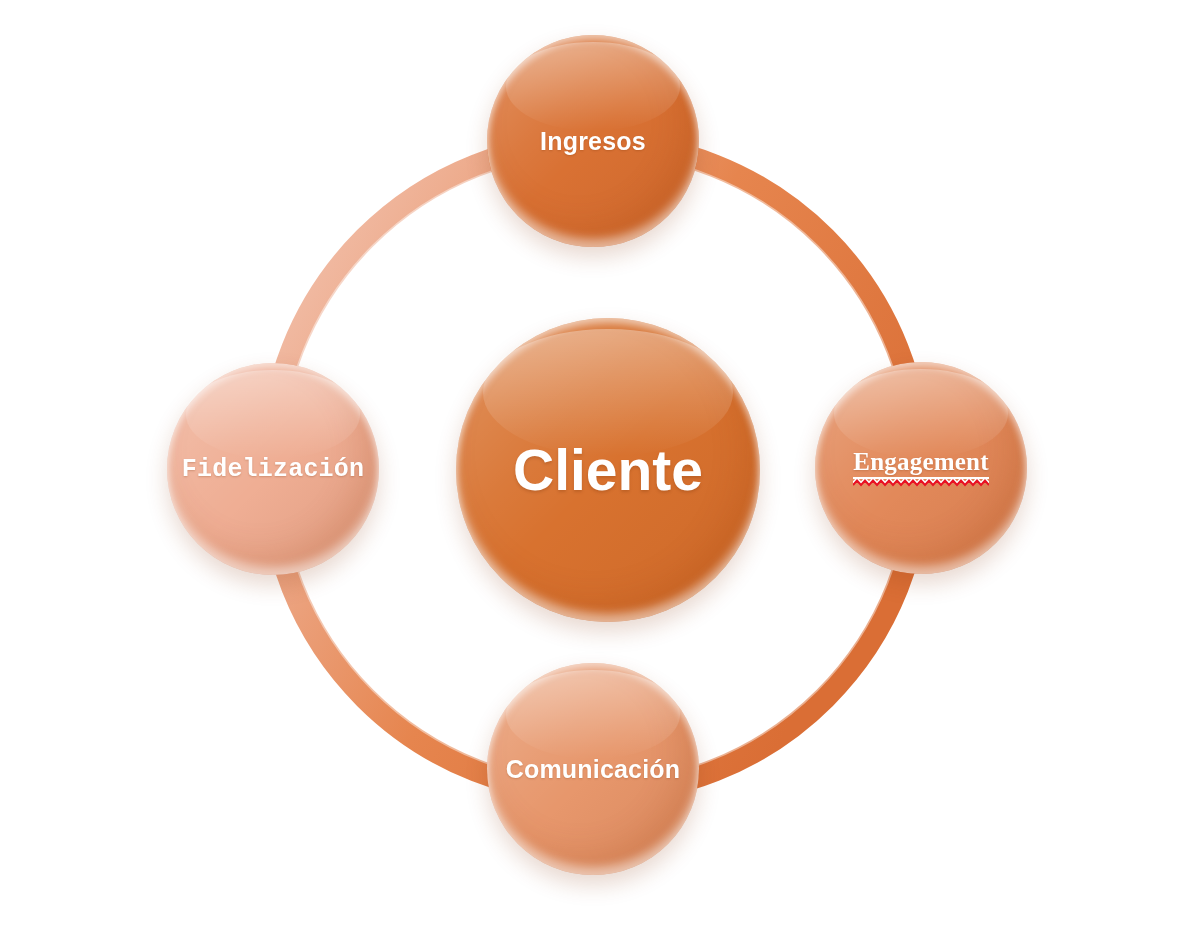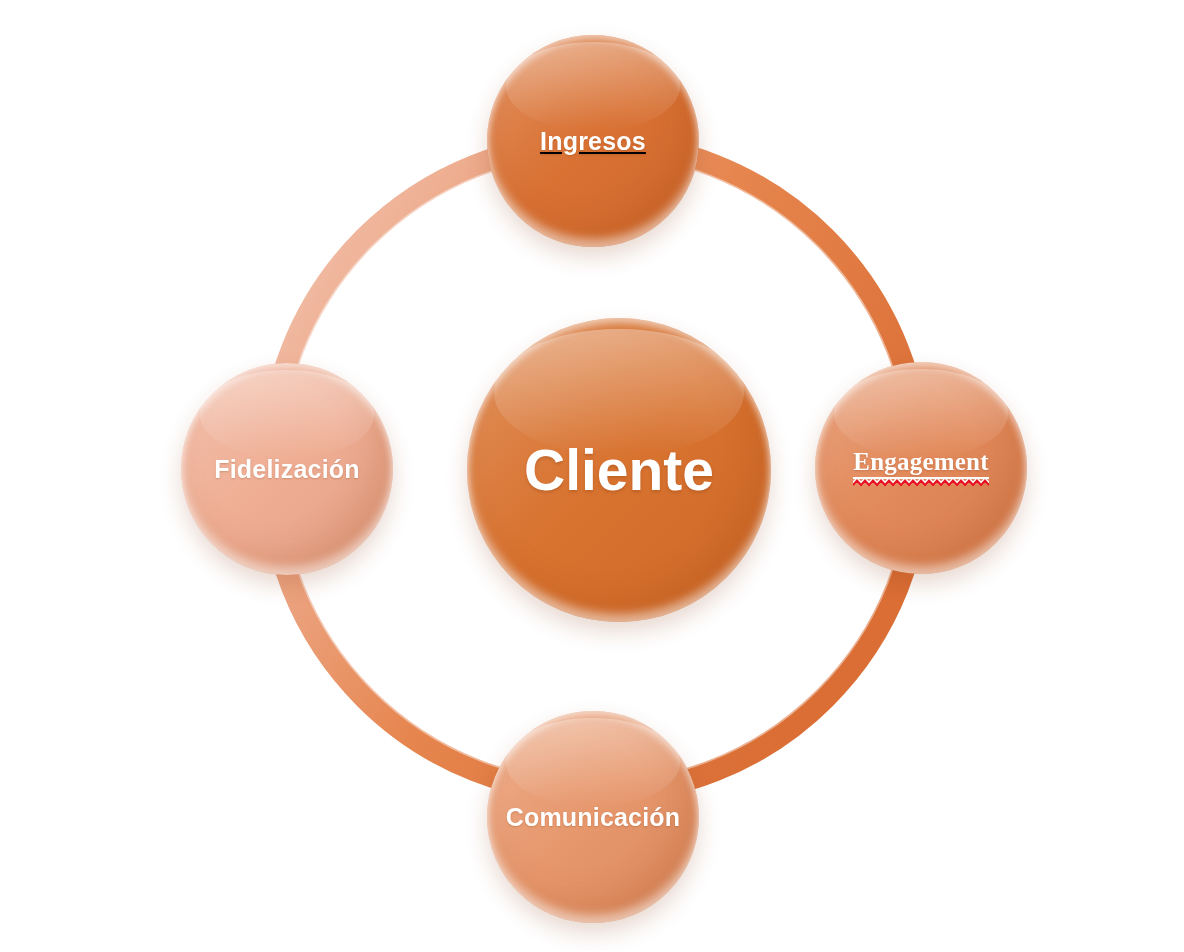--- a/index.html
+++ b/index.html
@@ -46,26 +46,26 @@
     top: 3.5%;
     height: 42%;
     border-radius: 50%;
     background: linear-gradient(180deg, rgba(255,255,255,0.34), rgba(255,255,255,0));
     pointer-events: none;
   }
   .satellite {
     width: 212px;
     height: 212px;
   }
-  .node-top        { left: 487px; top: 35px; text-decoration: underline;  }
+  .node-top        { left: 487px; top: 35px;  }
   .node-right      { left: 815px; top: 362px; }
-  .node-bottom     { left: 487px; top: 711px; }
-  .node-left       { left: 181px; top: 363px; }
+  .node-bottom     { left: 487px; top: 663px; }
+  .node-left       { left: 167px; top: 363px; font-family: Liberation Mono, monospace; }
   .node-center {
-    left: 467px;
+    left: 456px;
     top: 318px;
     width: 304px;
     height: 304px;
     text-align: center;
   }
   .node-label {
     position: relative;
     color: #ffffff;
     font-weight: bold;
     font-size: 25px;

